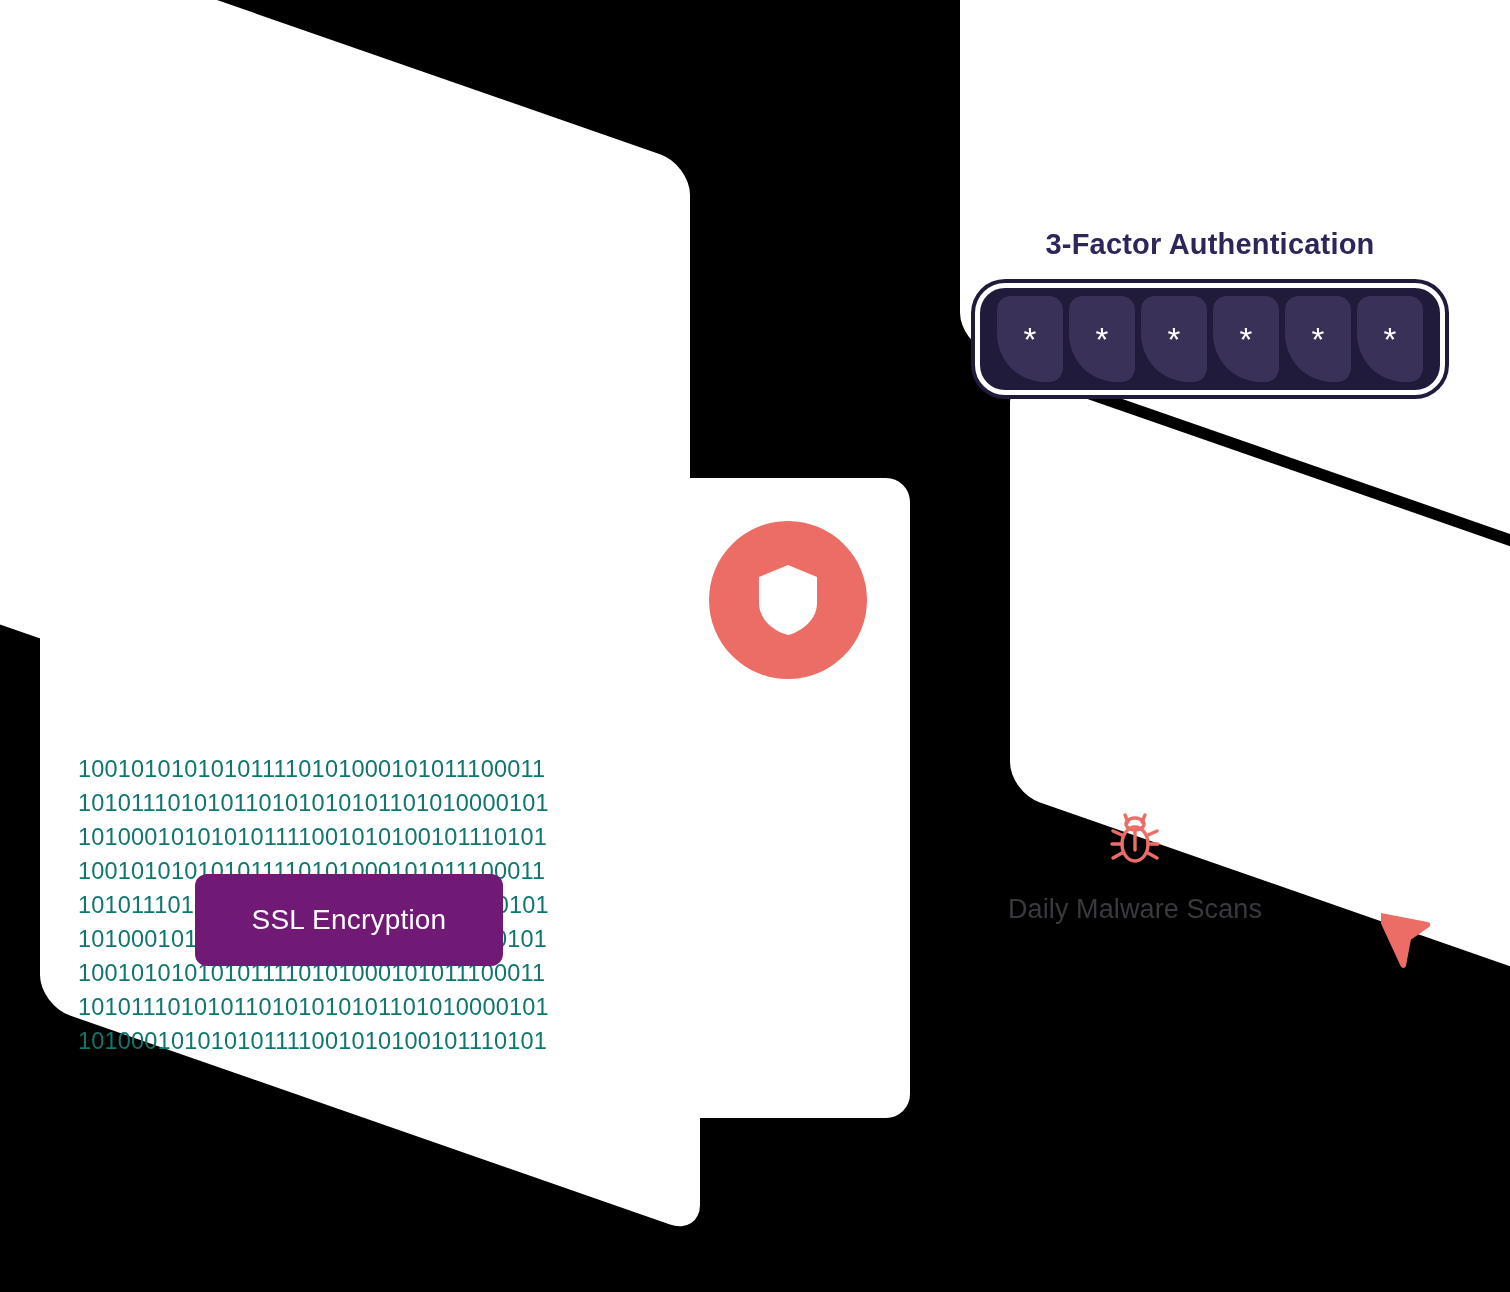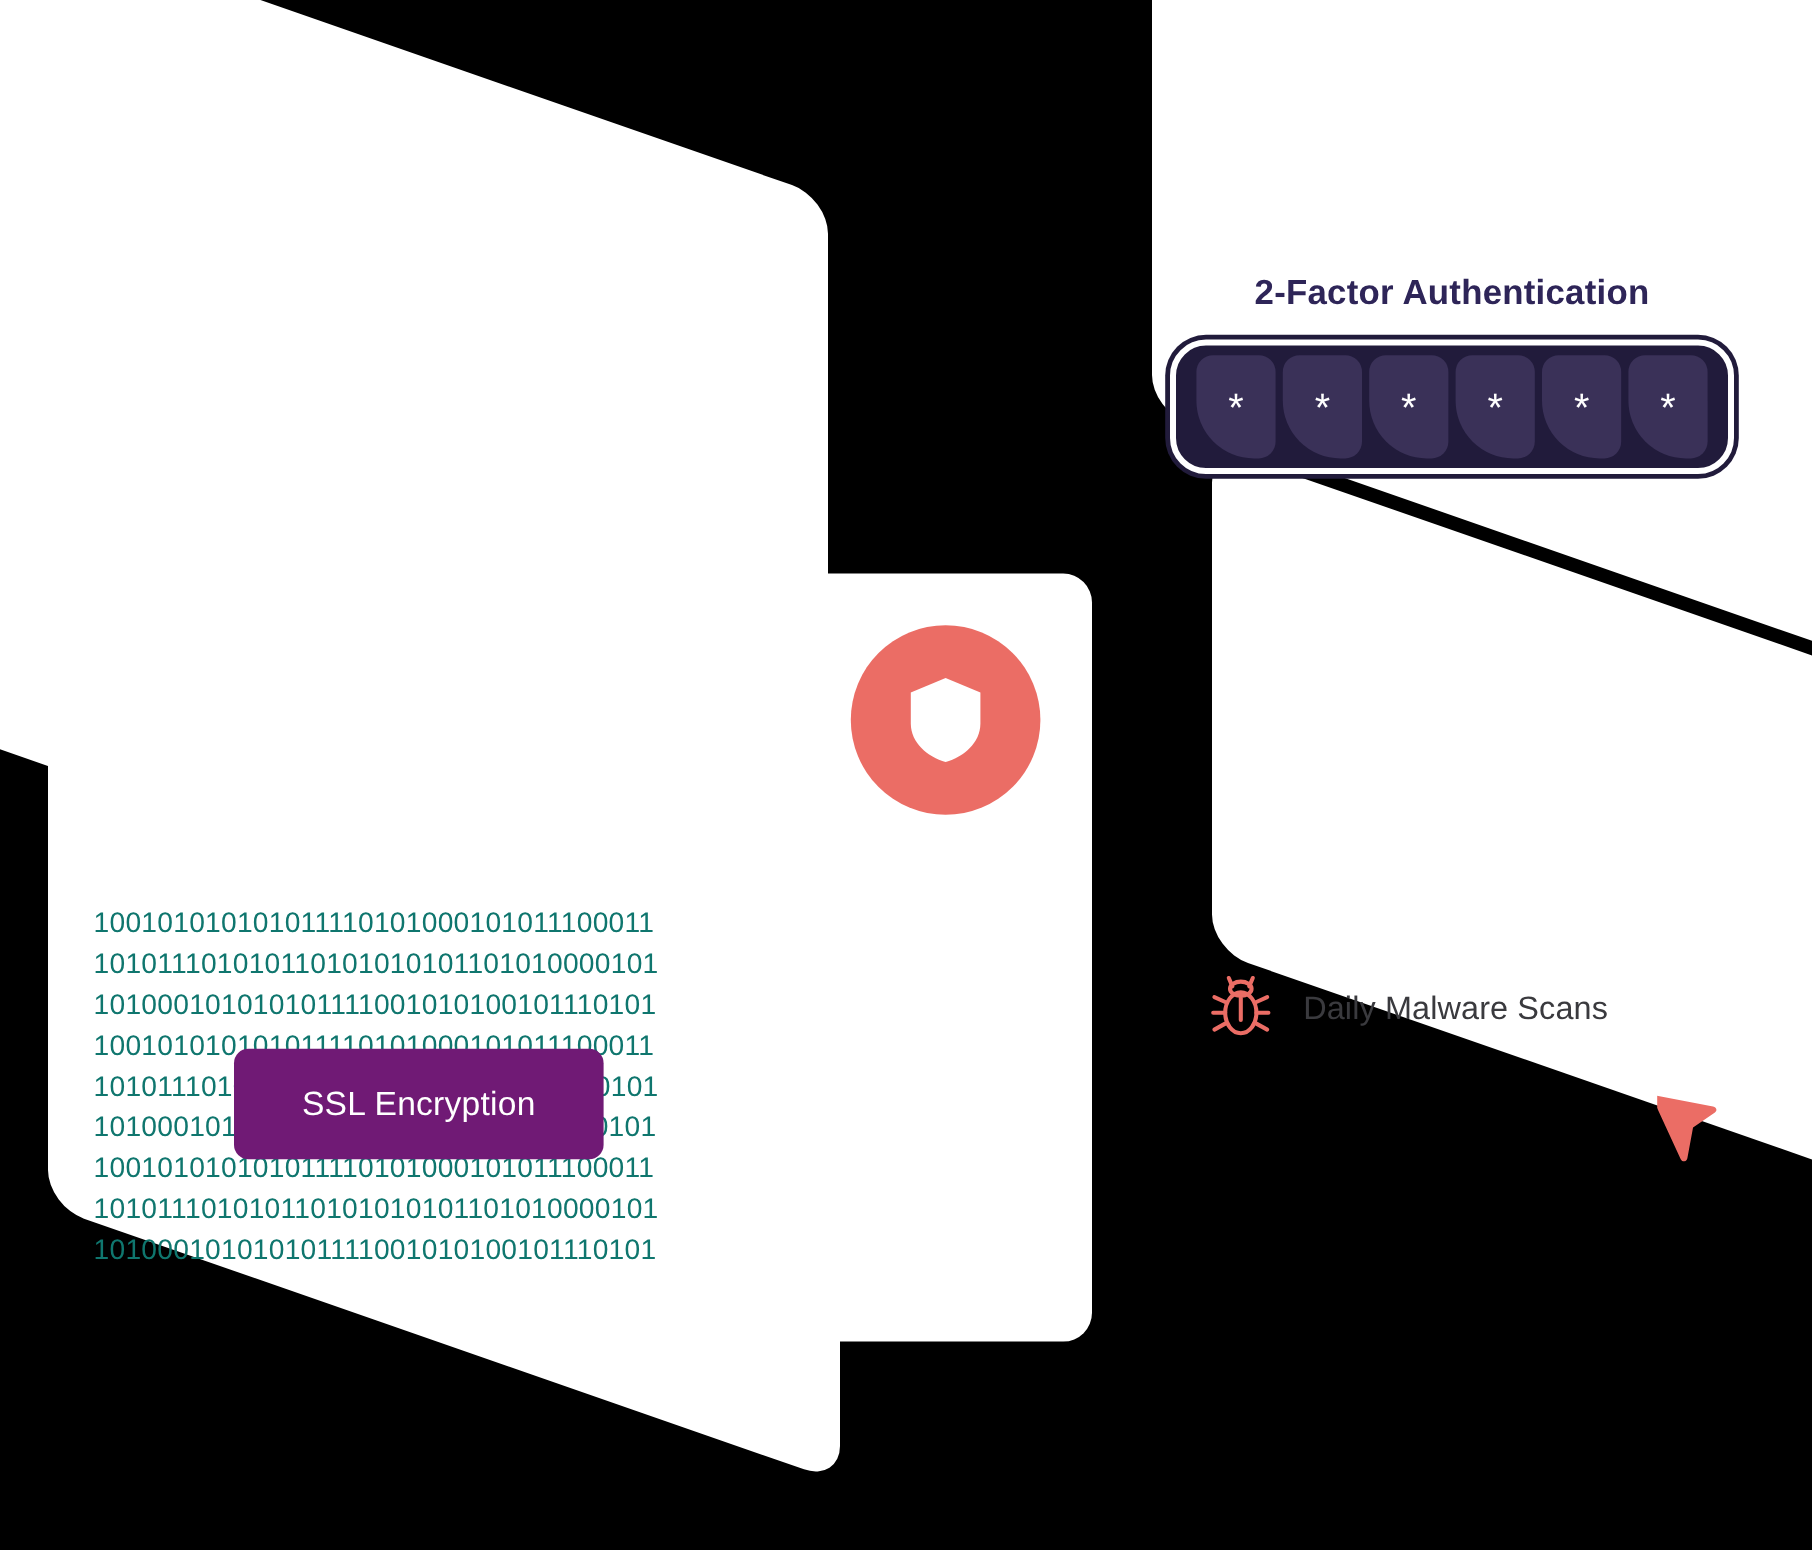--- a/index.html
+++ b/index.html
@@ -168,20 +168,21 @@
     letter-spacing: 0.2px;
   }
 
   
   #malware-row {
     left: 1008px;
     top: 812px;
     display: flex;
     align-items: center;
     gap: 26px;
+    flex-direction: column;
   }
 
   
   #shield-badge {
     position: absolute;
     left: 709px;
     top: 521px;
     width: 158px;
     height: 158px;
     border-radius: 50%;
@@ -208,21 +209,21 @@
 <div id="stage">
 
   <div class="card" id="card-brute"></div>
   <div class="card" id="card-2fa"></div>
   <div class="card" id="card-center"></div>
   <div class="card" id="card-ssl"></div>
   <div class="card" id="card-malware"></div>
 
 
   <div class="content" id="twofa-block">
-    <div id="twofa-title">2-Factor Authentication</div>
+    <div id="twofa-title">3-Factor Authentication</div>
     <div id="otp-outer">
       <div class="otp-cell">*</div>
       <div class="otp-cell">*</div>
       <div class="otp-cell">*</div>
       <div class="otp-cell">*</div>
       <div class="otp-cell">*</div>
       <div class="otp-cell">*</div>
     </div>
   </div>
 

